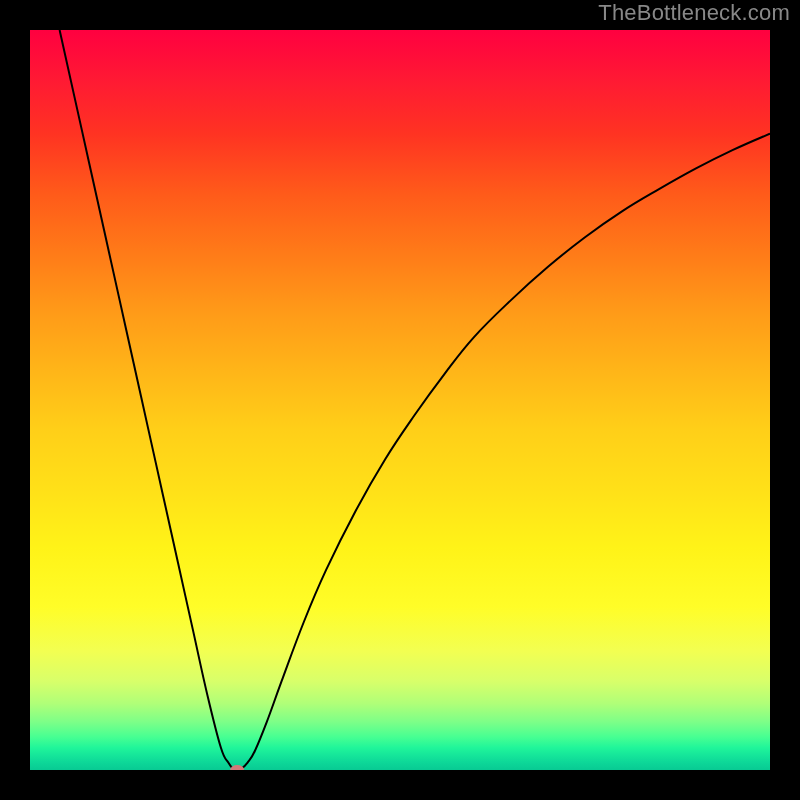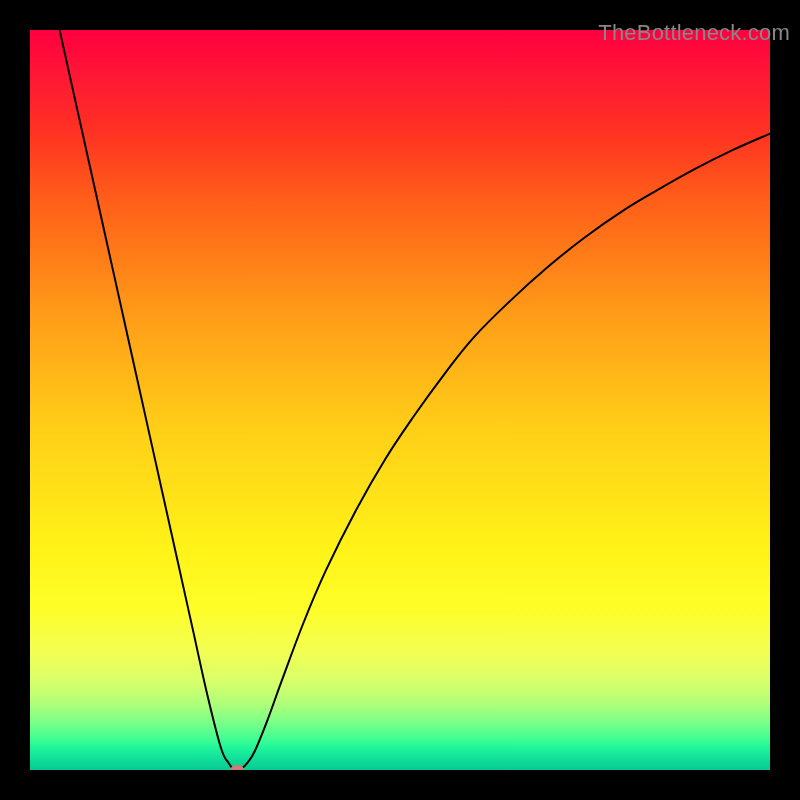--- a/index.html
+++ b/index.html
@@ -42,21 +42,21 @@
       #7dff88 93.5%,
       #48ff92 95.5%,
       #20f59a 97%,
       #15e69a 98%,
       #0dd798 99%,
       #08ca93 100%
     );
   }
   .attribution {
     position: absolute;
-    top: 20px;
+    top: 0;
     right: 10px;
     color: #888;
     font-size: 22px;
     font-weight: 500;
     letter-spacing: 0.2px;
     user-select: none;
   }
   .curve-svg {
     position: absolute;
     left: 0;

